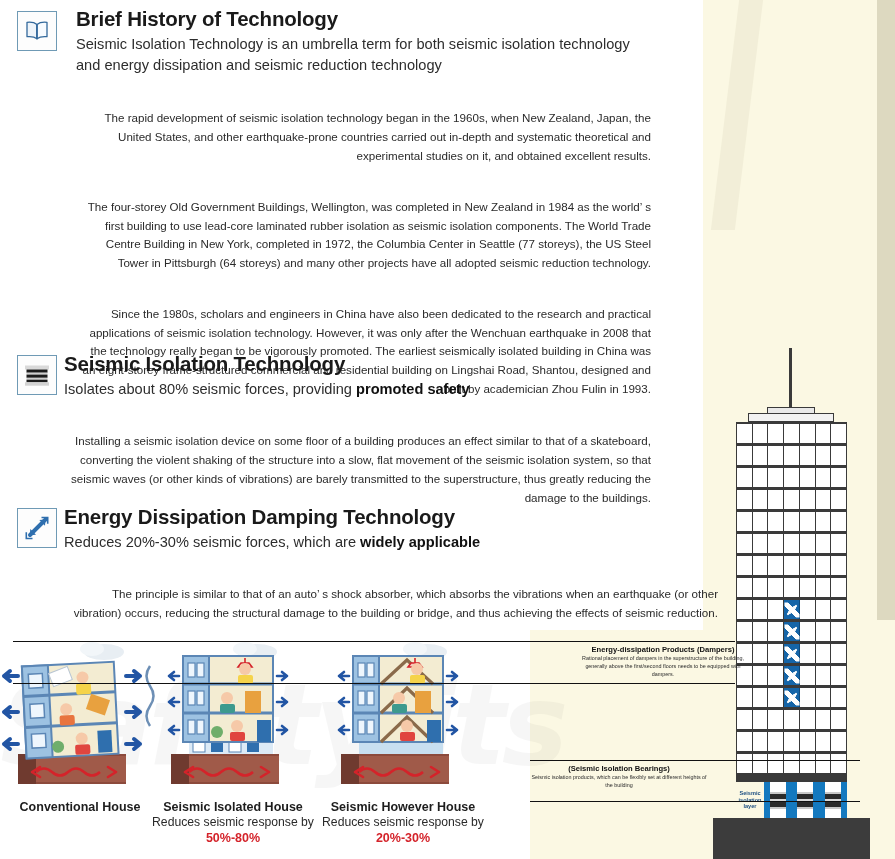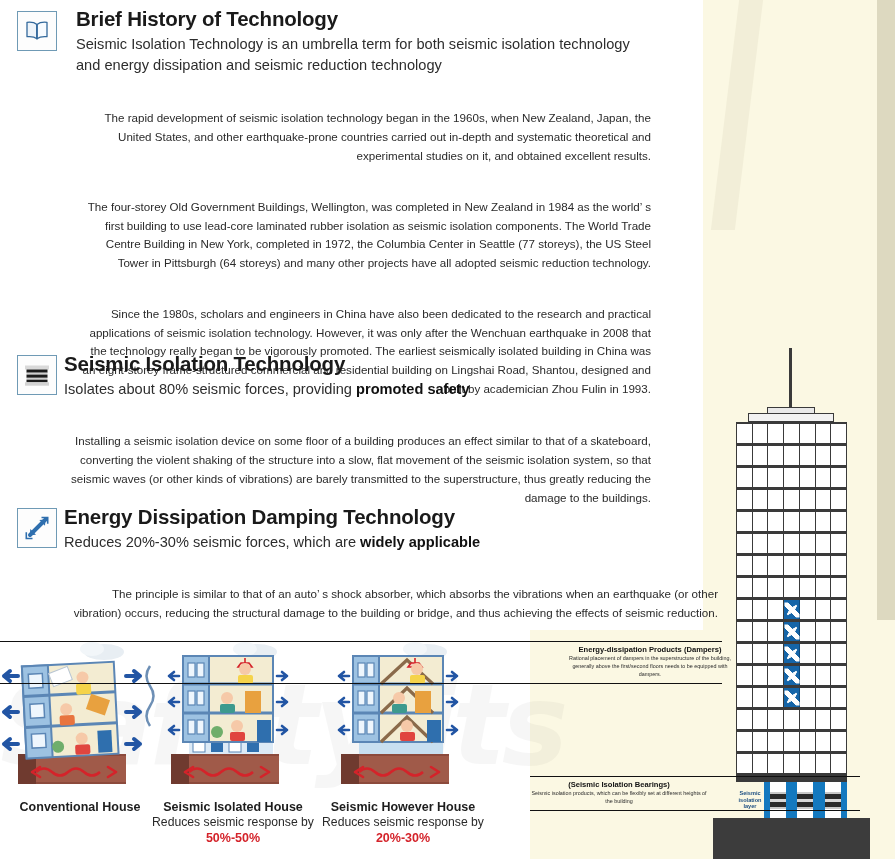--- a/index.html
+++ b/index.html
@@ -307,21 +307,21 @@
         <path d="M34 94 l-10 0 M24 94 l5 -4 M24 94 l5 4" stroke="#2255a4" stroke-width="2.6" fill="none" stroke-linecap="round"></path>
         <path d="M132 40 l10 0 M142 40 l-5 -4 M142 40 l-5 4" stroke="#2255a4" stroke-width="2.6" fill="none" stroke-linecap="round"></path>
         <path d="M132 66 l10 0 M142 66 l-5 -4 M142 66 l-5 4" stroke="#2255a4" stroke-width="2.6" fill="none" stroke-linecap="round"></path>
         <path d="M132 94 l10 0 M142 94 l-5 -4 M142 94 l-5 4" stroke="#2255a4" stroke-width="2.6" fill="none" stroke-linecap="round"></path>
         <path d="M44 136 q8 -7 16 0 q8 7 16 0 q8 -7 16 0 q8 7 16 0" stroke="#d4232a" stroke-width="2.6" fill="none"></path>
         <path d="M40 136 l8 -5 M40 136 l8 5 M124 136 l-8 -5 M124 136 l-8 5" stroke="#d4232a" stroke-width="2.6" fill="none" stroke-linecap="round"></path>
       </svg>
       <div class="house-cap">
         <div class="house-name">Seismic Isolated House</div>
         <div class="house-sub">Reduces seismic response by</div>
-        <div class="house-pct">50%-50%</div>
+        <div class="house-pct">50%-80%</div>
       </div>
     </div>
 
     <div class="house-col" style="left:315px;">
       <svg width="176" height="160" viewBox="0 0 176 160">
         <ellipse cx="112" cy="16" rx="20" ry="8" fill="#e8eef3"></ellipse>
         <ellipse cx="100" cy="13" rx="12" ry="7" fill="#f2f6f9"></ellipse>
         <rect x="26" y="118" width="108" height="30" fill="#8c4a3c"></rect>
         <rect x="26" y="118" width="18" height="30" fill="#6f3a2f"></rect>
         <rect x="44" y="120" width="90" height="26" fill="#a05a49"></rect>
@@ -366,29 +366,29 @@
     </div>
   </div>
 
   <div class="co-icon-damper" style="left:630px;top:620px;">
     <svg width="12" height="12" viewBox="0 0 12 12" aria-hidden="true">
       <path d="M9.6 2.4L2.4 9.6" stroke="#ffffff" stroke-width="2" stroke-linecap="round"></path>
       <path d="M9.6 2.4l-3 .2 2.8 2.8z" fill="#ffffff"></path>
       <path d="M2.4 9.6l3-.2-2.8-2.8z" fill="#ffffff"></path>
     </svg>
   </div>
-  <div class="callout callout-rule" style="left:0px;top:641px;width:722px;padding:3px 0 4px 12px;background:transparent;">
+  <div class="callout callout-rule" style="left:13px;top:641px;width:722px;padding:3px 0 4px 12px;background:transparent;">
     <div style="width:170px;margin-left:553px;">
       <div class="co-title">Energy-dissipation Products (Dampers)</div>
       <div class="co-text">Rational placement of dampers in the superstructure of the building, generally above the first/second floors needs to be equipped with dampers.</div>
     </div>
   </div>
 
   <div class="co-icon-bearing" style="left:612px;top:757px;"></div>
-  <div class="callout callout-rule" style="left:530px;top:776px;width:330px;padding:3px 0 4px 0;background:transparent;">
+  <div class="callout callout-rule" style="left:530px;top:760px;width:330px;padding:3px 0 11px 0;background:transparent;">
     <div style="width:178px;margin-left:0px;">
       <div class="co-title">(Seismic Isolation Bearings)</div>
       <div class="co-text">Seismic isolation products, which can be flexibly set at different heights of the building</div>
     </div>
   </div>
 
   <div class="tower-wrap">
     <div class="mast"></div>
     <div class="mast-base1"></div>
     <div class="mast-base2"></div>

